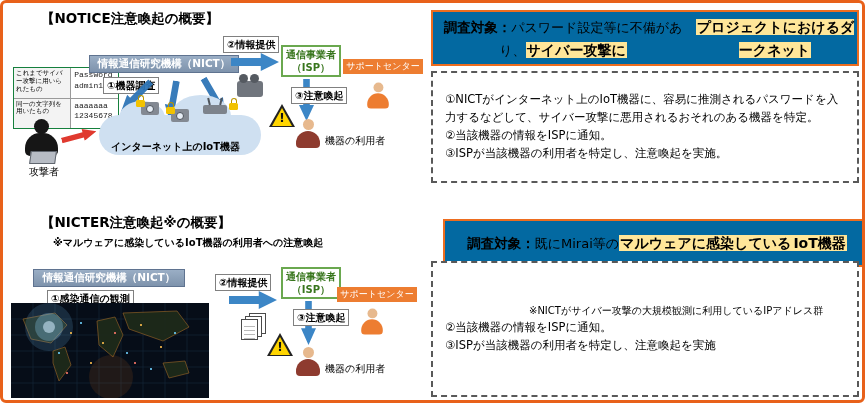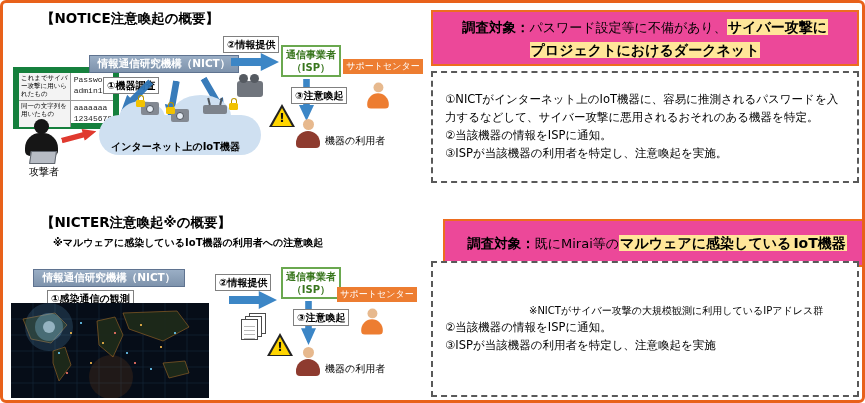--- a/index.html
+++ b/index.html
@@ -8,22 +8,22 @@
     background:#fff; border:3px solid #e8611a; border-radius:6px;
     font-family:"DejaVu Sans","Liberation Sans",sans-serif; color:#000;
     overflow:hidden;
   }
   .abs { position:absolute; }
   .section-title { font-size:13.5px; font-weight:bold; white-space:nowrap;margin-left:28px; }
   .subtitle { font-size:10px; font-weight:600; white-space:nowrap; }
 
   
   .target-box {
-    box-sizing:border-box; border:2.5px solid #ed6d1f; background:#ec4899;
-    display:flex; flex-direction:column; justify-content:center; align-items:center;
+    box-sizing:border-box; border:2.5px solid #ed6d1f; background:#0369a1;
+    display:flex; flex-direction:row; justify-content:center; align-items:center;
     text-align:center; line-height:1.45;
   }
   .tb-label { font-size:13.5px; font-weight:bold; }
   .tb-plain { font-size:13px; }
   .tb-hl { font-size:14px; font-weight:bold; background:#ffe699; padding:0 1px; }
   .steps-box {
     box-sizing:border-box; border:2px dashed #595959; background:#fff;
     display:flex; flex-direction:column; justify-content:center;
     padding:6px 12px; font-size:11.5px; line-height:1.55;
   }
@@ -91,21 +91,21 @@
   
   .warn { position:absolute; width:26px; height:23px; }
   .w-outer { position:absolute; left:0; top:0; width:0; height:0;
     border-left:13px solid transparent; border-right:13px solid transparent; border-bottom:23px solid #222; }
   .w-inner { position:absolute; left:3px; top:3.5px; width:0; height:0;
     border-left:10px solid transparent; border-right:10px solid transparent; border-bottom:18px solid #ffd500; }
   .w-ex { position:absolute; left:0; top:7px; width:26px; text-align:center; font-size:12px; font-weight:bold; color:#111; }
   .w-ex::after { content:"!"; }
 
   
-  .pw-box { box-sizing:border-box; border:6px solid #15803d; background:#fff; display:flex; flex-direction:column; }
+  .pw-box { box-sizing:border-box; border:1px solid #15803d; background:#fff; display:flex; flex-direction:column; }
   .pw-row { flex:1; display:flex; border-bottom:1px solid #9a9a9a; }
   .pw-row:last-child { border-bottom:none; }
   .pw-note { width:55%; box-sizing:border-box; border-right:1px solid #9a9a9a; font-size:6.5px; line-height:1.2; padding:2px 2px; background:#f3f3f3; }
   .pw-vals { width:45%; box-sizing:border-box; font-family:Liberation Mono, monospace; font-size:8px; line-height:1.35; padding:2px 3px; color:#222; }
 
   
   .camcorder { position:absolute; width:26px; height:16px; background:#70757d; border-radius:3px; }
   .camcorder::before { content:""; position:absolute; top:-7px; left:2px;  width:9px; height:9px; border-radius:50%; background:#555a61; }
   .camcorder::after  { content:""; position:absolute; top:-7px; left:13px; width:9px; height:9px; border-radius:50%; background:#555a61; }
   .docs { position:absolute; width:26px; height:28px; }

